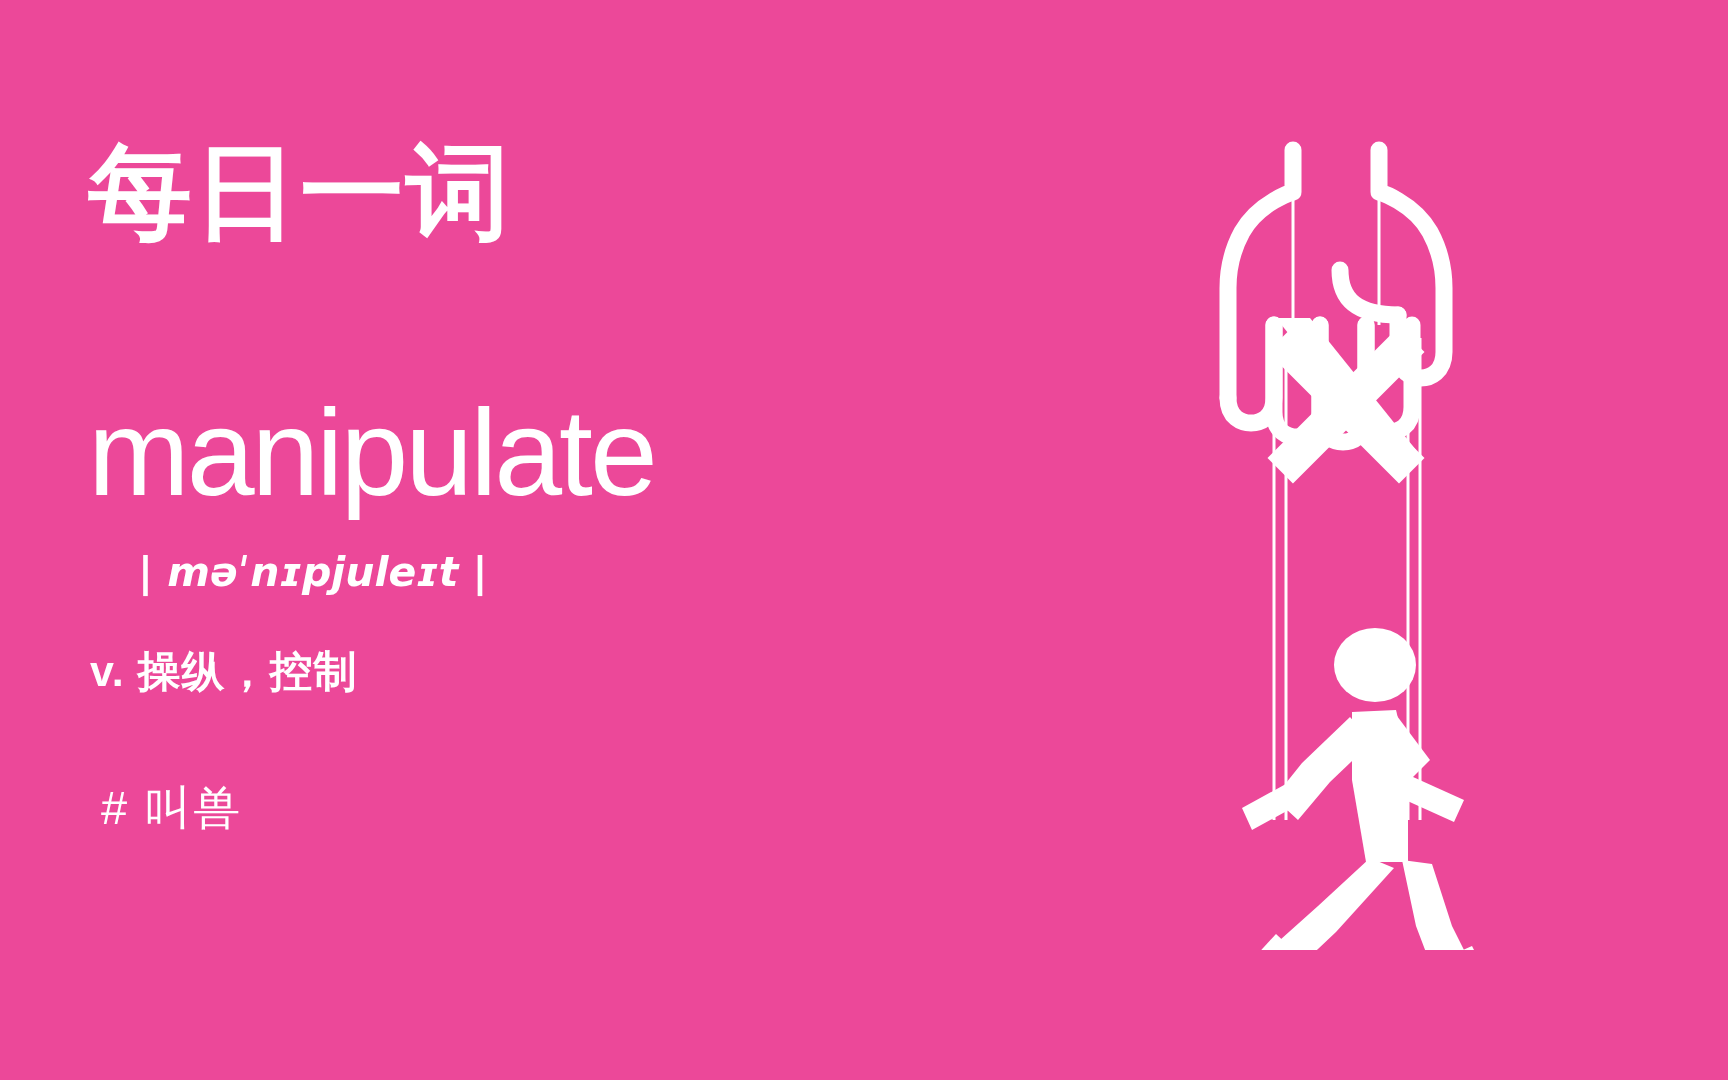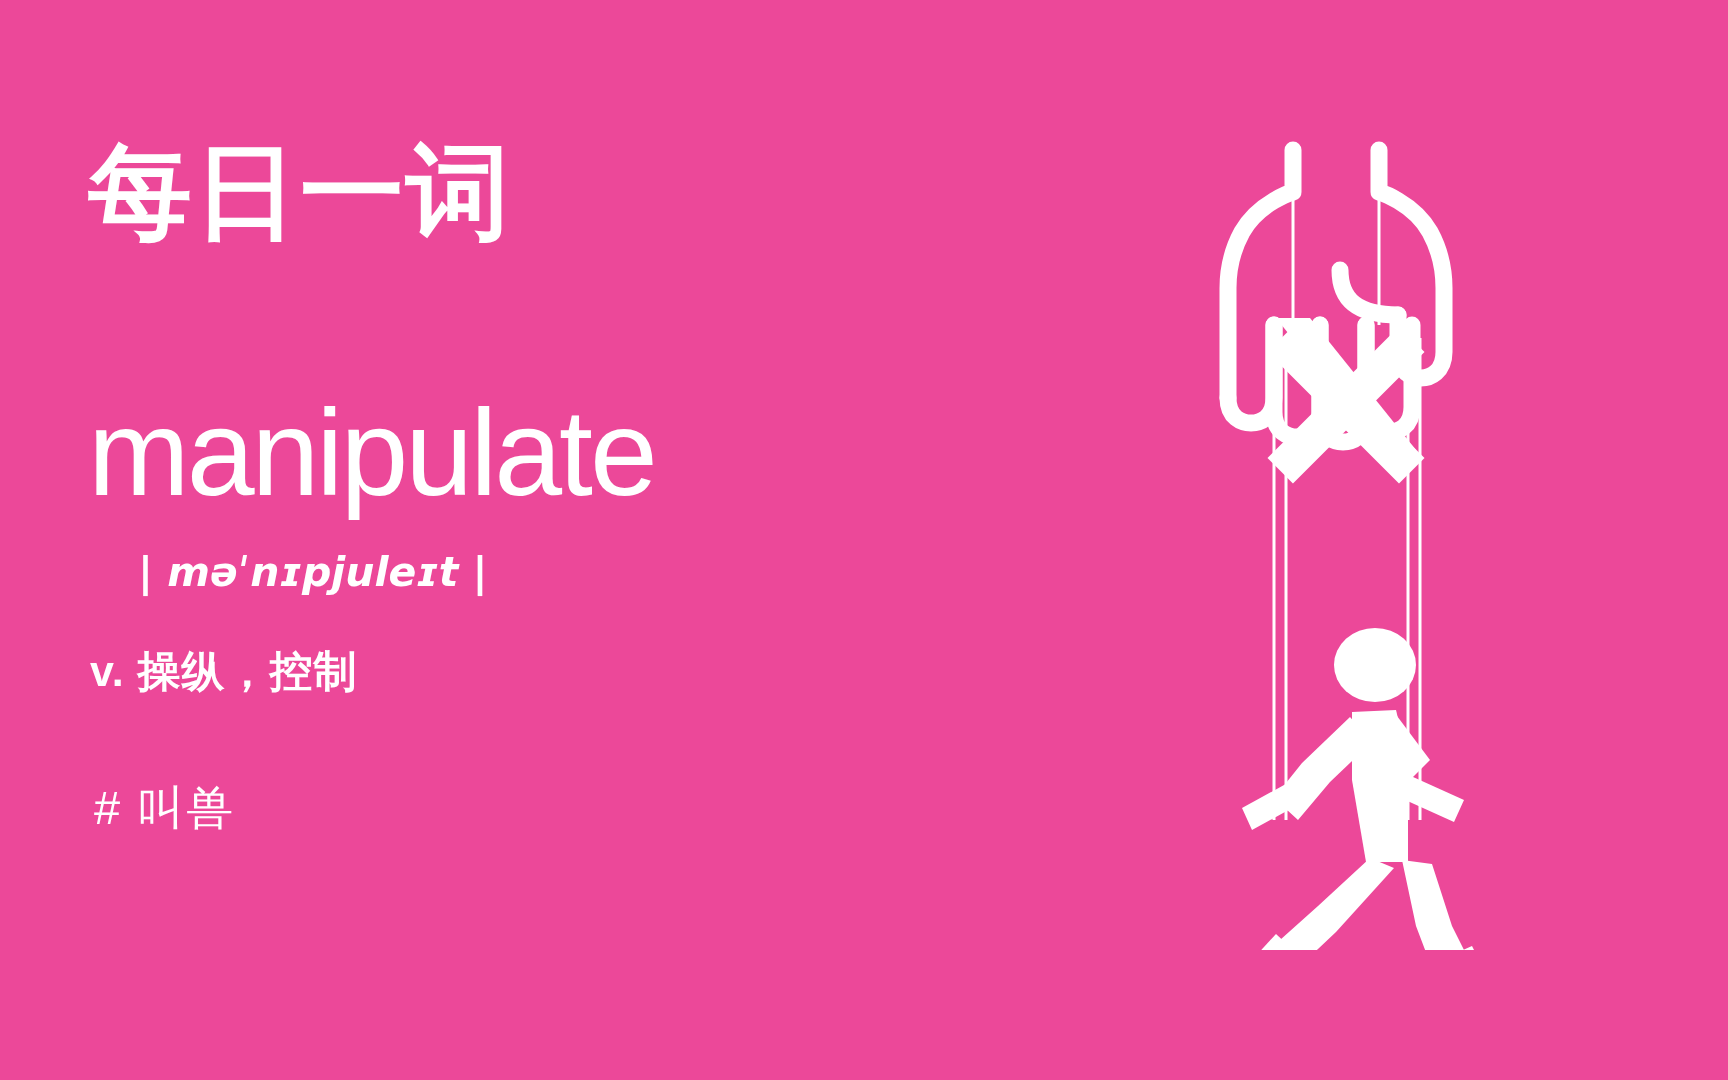--- a/index.html
+++ b/index.html
@@ -79,21 +79,21 @@
     line-height: 1.0;
     font-weight: 700;
     color: #ffffff;
     letter-spacing: 1px;
     white-space: nowrap;
     margin-top: 28px;
   }
 
   #tag {
     position: absolute;
-    left: 6px;
+    left: 13px;
     top: 784px;
     font-family: "Liberation Sans", "DejaVu Sans", sans-serif;
     font-size: 47px;
     line-height: 1.0;
     font-weight: 400;
     color: #ffffff;
     letter-spacing: 2px;
     white-space: nowrap;
   }
 

